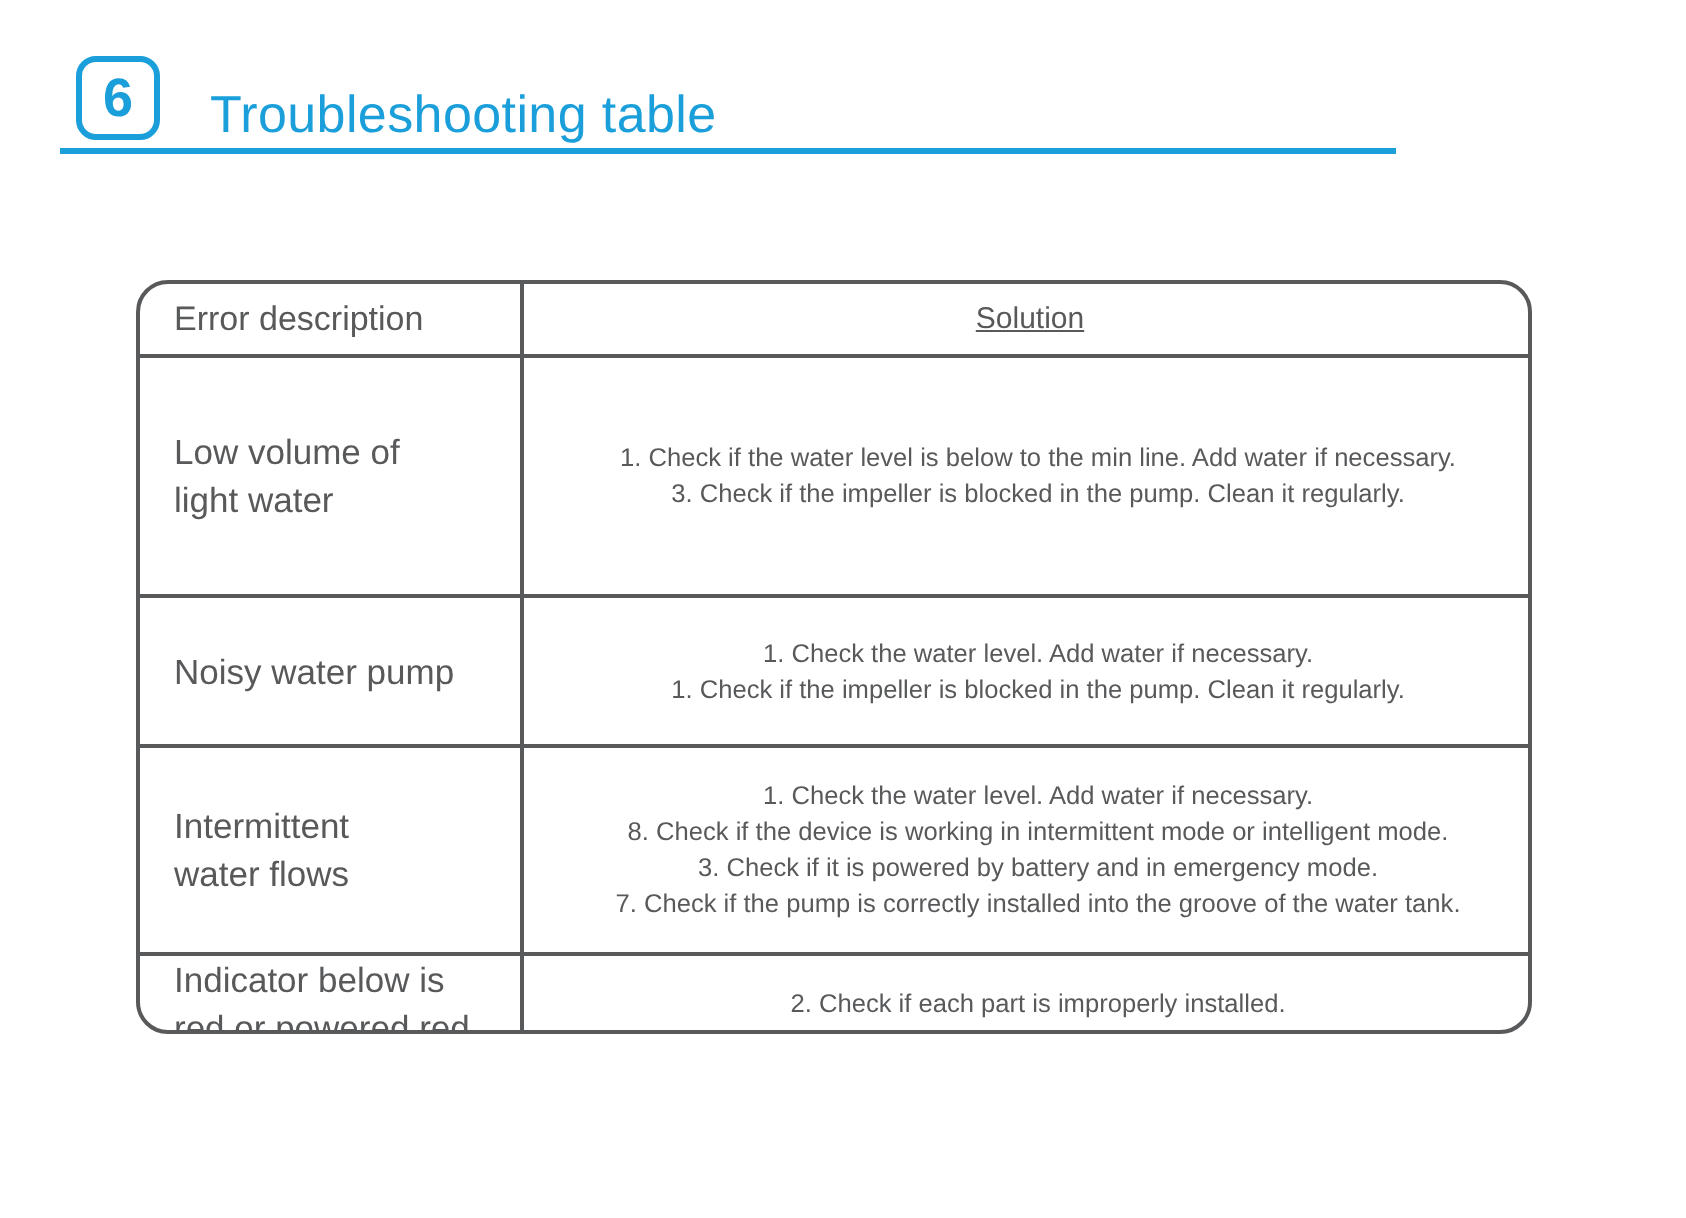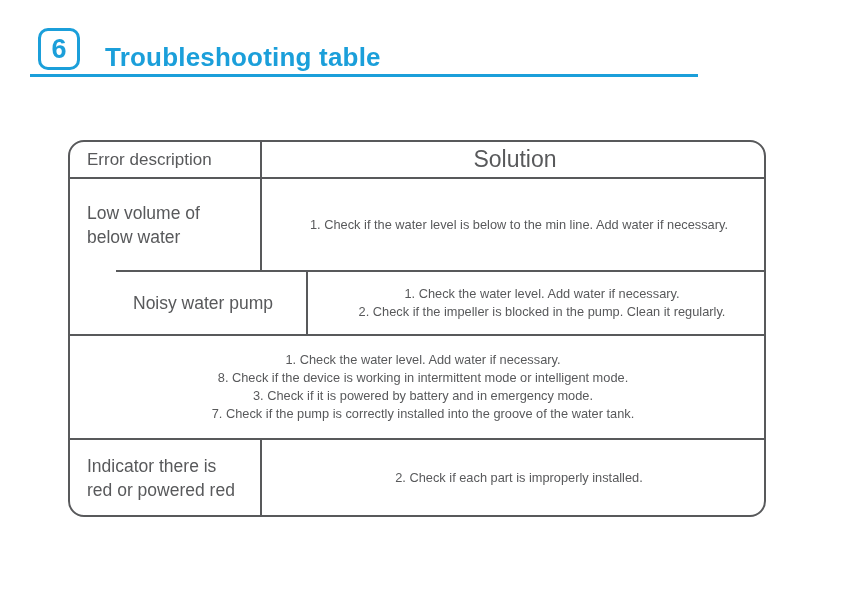--- a/index.html
+++ b/index.html
@@ -17,21 +17,21 @@
   
   .section-badge{
     position:absolute;left:38px;top:28px;width:42px;height:42px;
     border:3.5px solid var(--accent);border-radius:10px;
     display:flex;align-items:center;justify-content:center;
     box-sizing:border-box;
     font-size:27px;font-weight:bold;color:var(--accent);
   }
   .page-title{
     position:absolute;left:105px;top:42px;
-    font-size:26px;font-weight:bold;color:var(--accent);
+    font-size:26px;font-weight:normal;color:var(--accent);
     letter-spacing:0.2px;
   }
   .title-underline{
     position:absolute;left:30px;top:74px;width:668px;height:3px;
     background:var(--accent);
   }
   
   .ts-table{
     position:absolute;left:68px;top:140px;width:698px;height:377px;
     border:2px solid var(--border);border-radius:16px;
@@ -47,23 +47,23 @@
     display:flex;flex-direction:column;justify-content:center;
     padding-left:17px;
   }
   .cell-right{
     flex:1 1 auto;box-sizing:border-box;
     display:flex;flex-direction:column;justify-content:center;
     padding-left:12px;overflow:hidden;align-items:center;
   }
   .row-header{height:35px;}
   .row-header .cell-left{font-size:17px;justify-content:center;}
-  .row-header .cell-right{align-items:center;padding-left:4px;font-size:23px;}
-  .row-1{height:93px;}
-  .row-2{height:64px;margin-left:46px;}
+  .row-header .cell-right{align-items:center;padding-left:4px;font-size:15px;text-decoration:underline;}
+  .row-1{height:120px;}
+  .row-2{height:75px;}
   .row-3{height:104px;}
   .row-4{flex:1 1 auto;}
   .error-line{font-size:17.5px;line-height:24px;}
   .solution-line{font-size:12.8px;line-height:18px;white-space:nowrap;}
 </style>
 </head>
 <body>
 
 <div class="section-badge">
   <span>6</span>
@@ -74,49 +74,54 @@
 <div class="ts-table">
 
   <div class="t-row row-header">
     <div class="cell-left">Error description</div>
     <div class="cell-right">Solution</div>
   </div>
 
   <div class="t-row row-1">
     <div class="cell-left">
       <div class="error-line">Low volume of</div>
-      <div class="error-line">below water</div>
+      <div class="error-line">light water</div>
     </div>
     <div class="cell-right">
       <div class="solution-line">1. Check if the water level is below to the min line. Add water if necessary.</div>
+      <div class="solution-line">3. Check if the impeller is blocked in the pump. Clean it regularly.</div>
     </div>
   </div>
 
   <div class="t-row row-2">
     <div class="cell-left">
       <div class="error-line">Noisy water pump</div>
     </div>
     <div class="cell-right">
       <div class="solution-line">1. Check the water level. Add water if necessary.</div>
-      <div class="solution-line">2. Check if the impeller is blocked in the pump. Clean it regularly.</div>
+      <div class="solution-line">1. Check if the impeller is blocked in the pump. Clean it regularly.</div>
     </div>
   </div>
 
   <div class="t-row row-3">
+    <div class="cell-left">
+      <div class="error-line">Intermittent</div>
+      <div class="error-line">water flows</div>
+    </div>
     <div class="cell-right">
       <div class="solution-line">1. Check the water level. Add water if necessary.</div>
       <div class="solution-line">8. Check if the device is working in intermittent mode or intelligent mode.</div>
       <div class="solution-line">3. Check if it is powered by battery and in emergency mode.</div>
       <div class="solution-line">7. Check if the pump is correctly installed into the groove of the water tank.</div>
     </div>
   </div>
 
   <div class="t-row row-4">
     <div class="cell-left">
-      <div class="error-line">Indicator there is</div>
+      <div class="error-line">Indicator below is</div>
       <div class="error-line">red or powered red</div>
     </div>
     <div class="cell-right">
       <div class="solution-line">2. Check if each part is improperly installed.</div>
     </div>
   </div>
 
 </div>
 
 </body></html>

